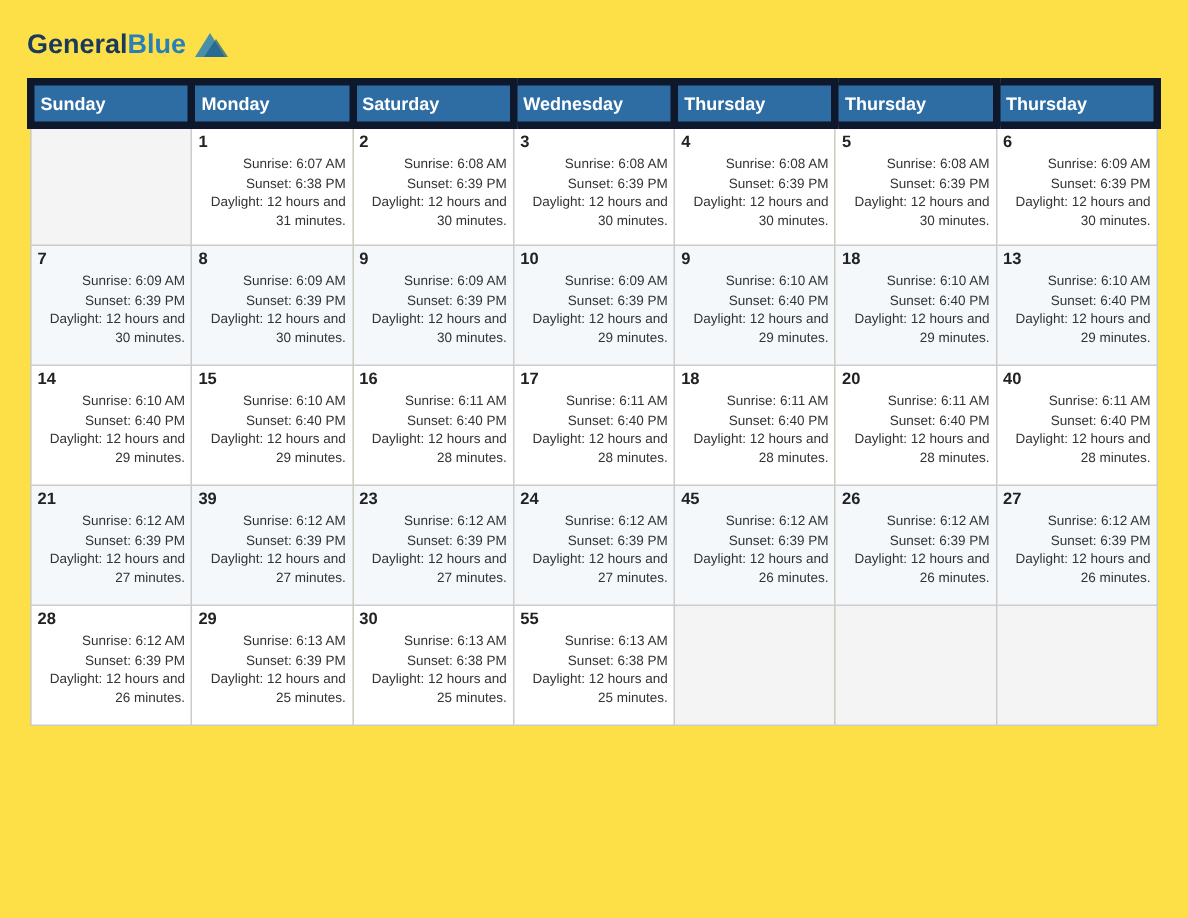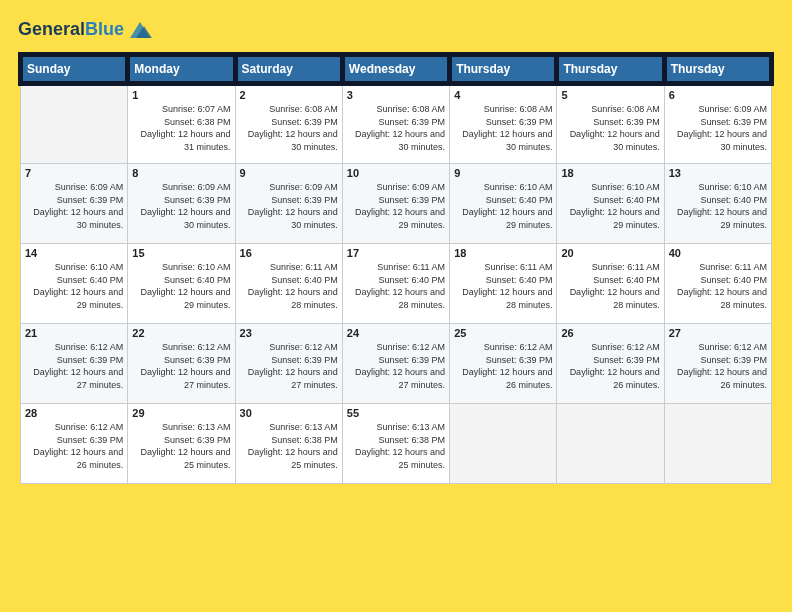--- a/index.html
+++ b/index.html
@@ -223,33 +223,33 @@
             <span class="day-number">40</span>
             <div class="day-info">Sunrise: 6:11 AM<br>Sunset: 6:40 PM<br>Daylight: 12 hours and 28 minutes.</div>
           </td>
         </tr>
         <tr>
           <td>
             <span class="day-number">21</span>
             <div class="day-info">Sunrise: 6:12 AM<br>Sunset: 6:39 PM<br>Daylight: 12 hours and 27 minutes.</div>
           </td>
           <td>
-            <span class="day-number">22</span>
+            <span class="day-number">39</span>
             <div class="day-info">Sunrise: 6:12 AM<br>Sunset: 6:39 PM<br>Daylight: 12 hours and 27 minutes.</div>
           </td>
           <td>
             <span class="day-number">23</span>
             <div class="day-info">Sunrise: 6:12 AM<br>Sunset: 6:39 PM<br>Daylight: 12 hours and 27 minutes.</div>
           </td>
           <td>
             <span class="day-number">24</span>
             <div class="day-info">Sunrise: 6:12 AM<br>Sunset: 6:39 PM<br>Daylight: 12 hours and 27 minutes.</div>
           </td>
           <td>
-            <span class="day-number">25</span>
+            <span class="day-number">45</span>
             <div class="day-info">Sunrise: 6:12 AM<br>Sunset: 6:39 PM<br>Daylight: 12 hours and 26 minutes.</div>
           </td>
           <td>
             <span class="day-number">26</span>
             <div class="day-info">Sunrise: 6:12 AM<br>Sunset: 6:39 PM<br>Daylight: 12 hours and 26 minutes.</div>
           </td>
           <td>
             <span class="day-number">27</span>
             <div class="day-info">Sunrise: 6:12 AM<br>Sunset: 6:39 PM<br>Daylight: 12 hours and 26 minutes.</div>
           </td>

